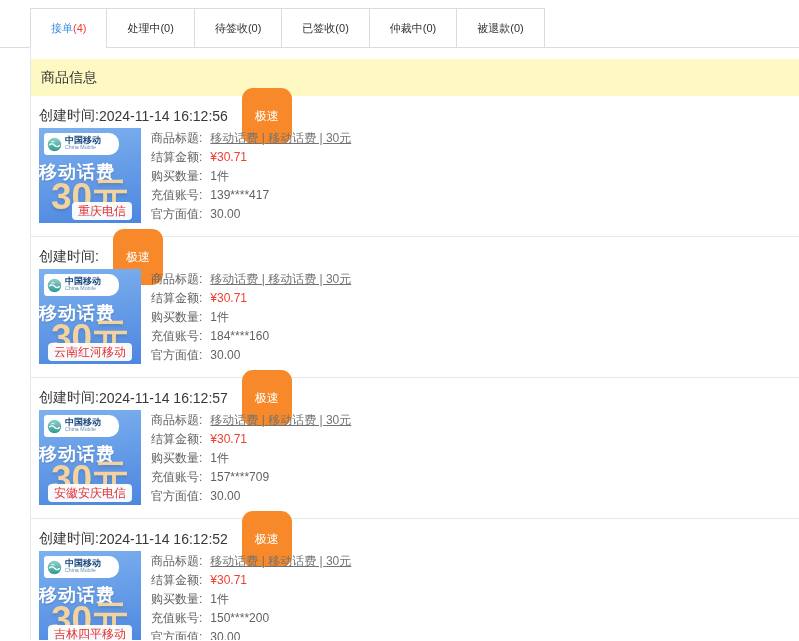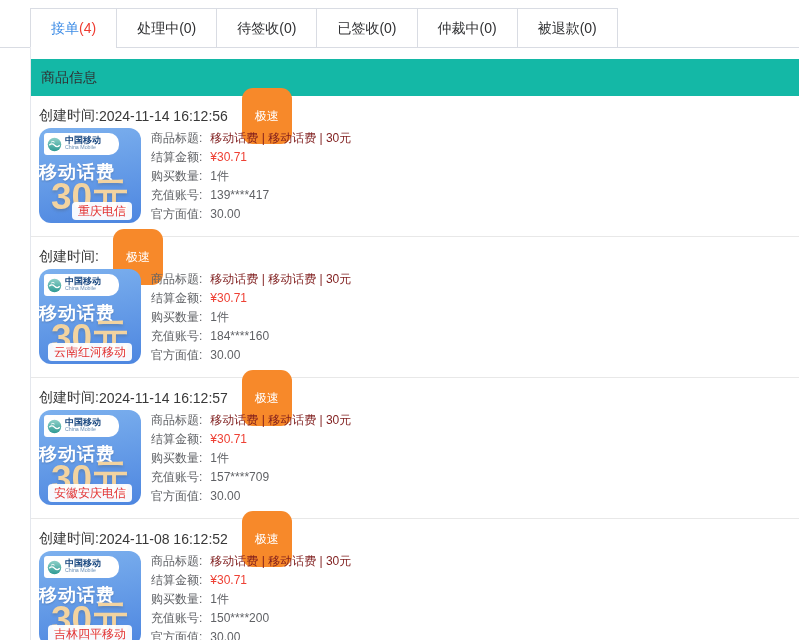--- a/index.html
+++ b/index.html
@@ -4,44 +4,44 @@
 <style>
   * { box-sizing: border-box; margin: 0; padding: 0; }
   html, body { width: 799px; height: 641px; overflow: hidden; background: #fff;
     font-family: "Liberation Sans", "DejaVu Sans", sans-serif; }
 
   
   .tabbar { display: flex; align-items: flex-end; padding: 8px 0 0 30px;
     border-bottom: 1px solid #d9dce3; }
   .tab { height: 40px; line-height: 38px; padding: 0 20px; background: #fff;
     border: 1px solid #d9dce3; border-bottom: 1px solid #d9dce3;
-    margin-right: -1px; margin-bottom: -1px; font-size: 14px; color: #303133;
+    margin-right: -1px; margin-bottom: -1px; font-size: 11px; color: #303133;
     cursor: pointer; white-space: nowrap; }
   .tab.active { border-bottom-color: #fff; }
   .tab.active .tab-label { color: #3d8ce6; }
   .tab.active .tab-count { color: #ee3b30; }
 
   
   .container { margin-left: 30px; border-left: 1px solid #e4e7ed;
     height: 592px; overflow: hidden; }
   .section-header { margin-top: 11px; height: 37px; line-height: 37px;
-    background: #14b8a6; padding-left: 10px; font-size: 14px; color: #303133; }
+    background: #fef9c3; padding-left: 10px; font-size: 14px; color: #303133; }
 
   
   .order { padding: 9px 0 12px 8px; border-bottom: 1px solid #e8e8e8; }
   .order-time-row { display: flex; align-items: center; height: 21px;
     font-size: 14px; color: #383838; }
   .badge { margin-left: 14px; background: #f7892a; color: #fff; font-size: 12px;
     line-height: 16px; padding: 20px 13px; border-radius: 11px; }
 
   .order-body { display: flex; margin-top: 2px; }
 
   
   .product-card { position: relative; width: 102px; height: 95px; flex-shrink: 0;
-    border-radius: 12px; overflow: hidden; cursor: pointer;
+    border-radius: 0; overflow: hidden; cursor: pointer;
     background: linear-gradient(170deg, #7db1ee 0%, #4d86e0 100%); }
   .brand-badge { position: absolute; top: 5px; left: 5px; display: flex;
     align-items: center; gap: 3px; background: #fff;
     border-radius: 3px 10px 10px 3px; padding: 2px 7px 2px 3px; }
   .brand-text { display: flex; flex-direction: column; }
   .brand-cn { font-size: 9px; font-weight: bold; color: #16457e; line-height: 10px;
     white-space: nowrap; }
   .brand-en { font-size: 8px; color: #6a8fb5; line-height: 8px; white-space: nowrap;
     transform: scale(0.66); transform-origin: left top; }
   .card-product { position: absolute; top: 32px; left: 0; right: 0;
@@ -53,21 +53,21 @@
   .card-region { position: absolute; bottom: 3px; right: 9px;
     background: rgba(255,255,255,0.95); color: #e23333; font-size: 12px;
     line-height: 16px; padding: 1px 6px; border-radius: 4px; white-space: nowrap; }
 
   
   .order-details { margin-left: 10px; padding-top: 1px; font-size: 12px;
     color: #606266; }
   .detail-row { display: flex; line-height: 19px; }
   .dlabel { margin-right: 8px; white-space: nowrap; }
   .dvalue { white-space: nowrap; }
-  .link { color: #7f1d1d; cursor: pointer; }
+  .link { color: #737373; cursor: pointer; text-decoration: underline; }
   .price { color: #ee4034; }
 </style>
 </head>
 <body>
 
 <svg width="0" height="0" style="position:absolute">
   <defs>
     <linearGradient id="cmg" x1="0" y1="0" x2="0" y2="1">
       <stop offset="0" stop-color="#8ed0c8"></stop>
         <stop offset="1" stop-color="#2f9b94"></stop>
@@ -226,21 +226,21 @@
             <span class="dlabel">官方面值:</span>
             <span class="dvalue">30.00</span>
           </div>
       </div>
     </div>
   </section>
 
   <section class="order">
     <div class="order-time-row">
       <span>创建时间:</span>
-        <span>2024-11-08 16:12:52</span>
+        <span>2024-11-14 16:12:52</span>
       <span class="badge">极速</span>
     </div>
     <div class="order-body">
       <div class="product-card">
         <div class="brand-badge">
           <svg viewBox="0 0 20 20" width="15" height="15">
               <circle cx="10" cy="10" r="9" fill="url(#cmg)"></circle>
               <path d="M3 11 q3.5 -3.5 7 0 q3.5 3.5 7 0" stroke="#fff" stroke-width="1.6" fill="none"></path>
               <path d="M5.5 6.8 q2.3 -2 4.6 0" stroke="#fff" stroke-width="1.2" fill="none"></path>
             </svg>

